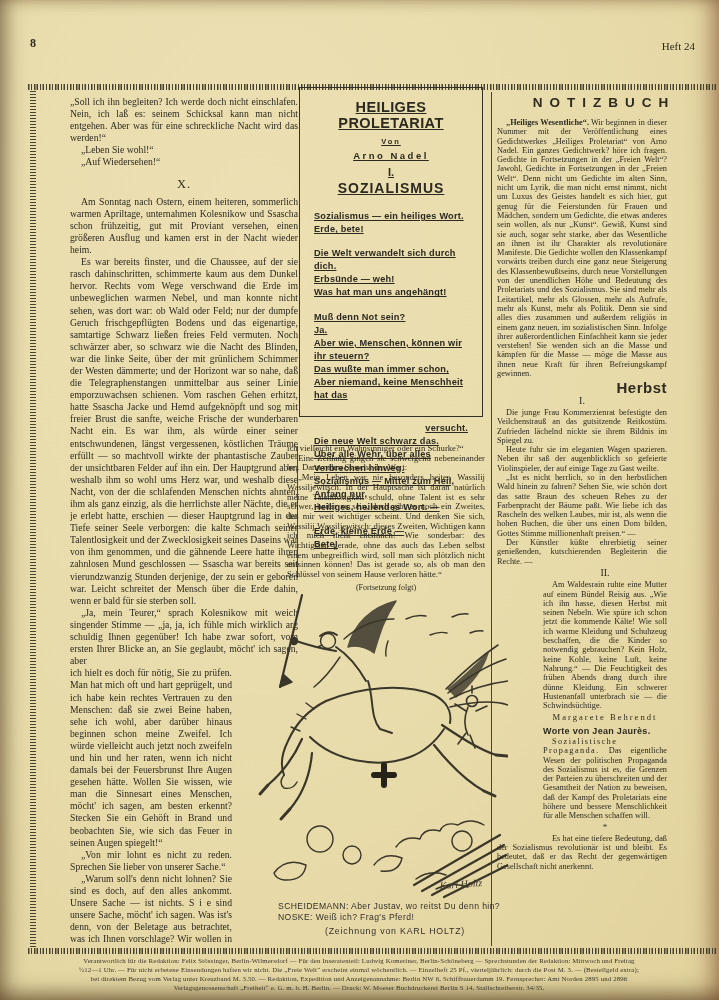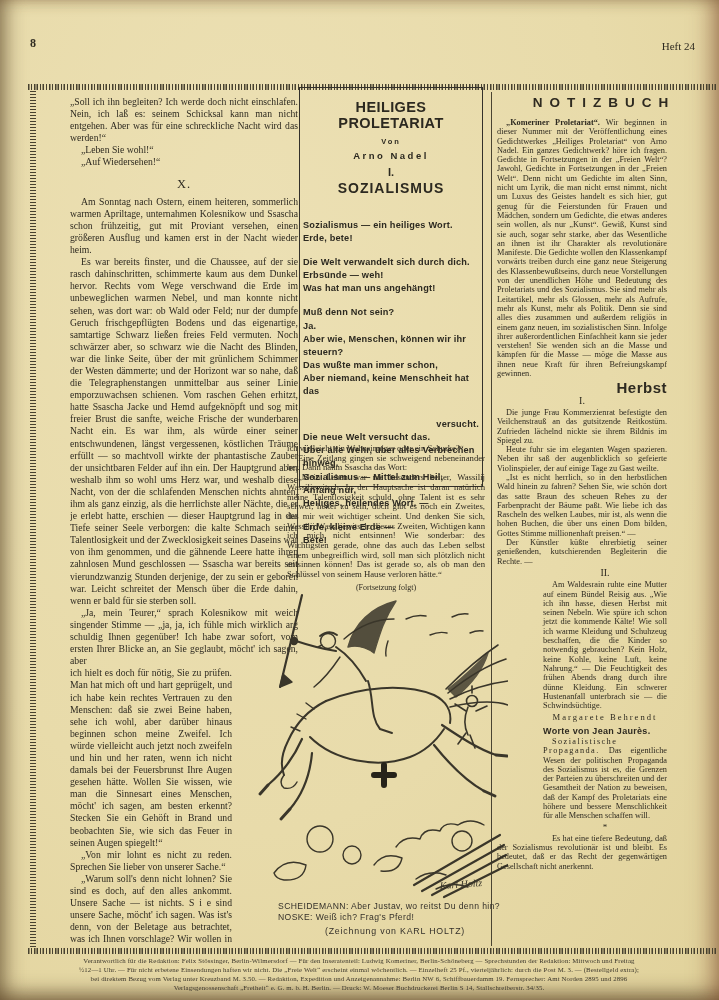--- a/index.html
+++ b/index.html
@@ -23,27 +23,27 @@
     font-size:13px;font-weight:bold;letter-spacing:7px;}
   .issue{position:absolute;right:24px;top:40px;font-size:11px;}
   
   .col{position:absolute;text-align:justify;hyphens:auto;-webkit-hyphens:auto;}
   .left-col{left:70px;top:96px;width:228px;height:850px;font-size:9.7px;line-height:12.1px;overflow:hidden;}
   .left-narrow{width:162px;}
   .par{margin:0;text-indent:11px;}
   .par.noindent{text-indent:0;}
   .chapter-head{text-align:center;font-size:12.5px;margin:9px 0 6px;letter-spacing:1px;}
   
-  .poem-box{position:absolute;left:299px;top:87px;width:184px;height:400px;box-sizing:border-box;
-    border:1.5px solid #33302a;padding:9px 3px 0;font-family:"Liberation Sans",sans-serif;color:#2c2920;}
+  .poem-box{position:absolute;left:299px;top:87px;width:184px;height:330px;box-sizing:border-box;
+    border:1.5px solid #33302a;padding:9px 14px 0;font-family:"Liberation Sans",sans-serif;color:#2c2920;text-decoration:underline;}
   .pb-title{font-size:14.5px;font-weight:bold;text-align:center;letter-spacing:.4px;margin:2px 0 6px;}
   .pb-von{font-size:7.5px;font-weight:bold;text-align:center;letter-spacing:2px;margin-bottom:4px;}
   .pb-author{font-size:9.5px;font-weight:bold;text-align:center;letter-spacing:2.5px;margin-bottom:5px;}
   .pb-num{font-size:11px;font-weight:bold;text-align:center;margin-bottom:2px;}
-  .pb-part{font-size:14px;font-weight:bold;text-align:center;letter-spacing:1px;margin-bottom:23px;}
+  .pb-part{font-size:14px;font-weight:bold;text-align:center;letter-spacing:1px;margin-bottom:14px;}
   .pb-stanza{margin-bottom:11px;}
   .pb-line{font-size:9.2px;font-weight:bold;line-height:13.1px;letter-spacing:.2px;}
   .pb-line.right{text-align:right;margin-top:20px;}
   
   .mid-col{left:287px;top:444px;width:198px;font-size:8.7px;line-height:9.7px;}
   .continuation{text-align:center;font-size:8px;margin-top:3px;text-indent:0;}
   
   .illu{position:absolute;left:256px;top:588px;width:252px;height:312px;}
   .caption{position:absolute;left:278px;top:901px;width:234px;
     font-family:"Liberation Sans",sans-serif;font-size:8.6px;line-height:10.5px;
@@ -112,21 +112,21 @@
       <div class="pb-line">Erbsünde — weh!</div>
       <div class="pb-line">Was hat man uns angehängt!</div>
     </div>
     <div class="pb-stanza">
       <div class="pb-line">Muß denn Not sein?</div>
       <div class="pb-line">Ja.</div>
       <div class="pb-line">Aber wie, Menschen, können wir ihr steuern?</div>
       <div class="pb-line">Das wußte man immer schon,</div>
       <div class="pb-line">Aber niemand, keine Menschheit hat das</div>
       <div class="pb-line right">versucht.</div>
-      <div class="pb-line">Die neue Welt versucht das.</div>
+      <div class="pb-line">Die neue Welt schwarz das.</div>
       <div class="pb-line">Über alle Wehr, über alles Verbrechen hinweg.</div>
       <div class="pb-line">Sozialismus — Mittel zum Heil,</div>
       <div class="pb-line">Anfang nur,</div>
       <div class="pb-line">Heiliges, heilendes Wort. —</div>
     </div>
     <div class="pb-stanza">
       <div class="pb-line">Erde, kleine Erde —</div>
       <div class="pb-line">Bete!</div>
     </div>
   </div>
@@ -200,21 +200,21 @@
 
   <div class="caption">
     <div>SCHEIDEMANN: Aber Justav, wo reitst Du denn hin?</div>
     <div>NOSKE: Weiß ich? Frag's Pferd!</div>
     <div class="credit">(Zeichnung von KARL HOLTZ)</div>
   </div>
 
   <div class="notiz-head">NOTIZBUCH</div>
   <div class="col right-col">
     <p class="par">
-      <span class="lead-bold">„Komeriner Proletariat“.</span>
+      <span class="lead-bold">„Heiliges Wesentliche“.</span>
       <span>Wir beginnen in dieser Nummer mit der Veröffentlichung eines Gedichtwerkes „Heiliges Proletariat“ von Arno Nadel. Ein ganzes Gedichtwerk? höre ich fragen. Gedichte in Fortsetzungen in der „Freien Welt“? Jawohl, Gedichte in Fortsetzungen in der „Freien Welt“. Denn nicht um Gedichte im alten Sinn, nicht um Lyrik, die man nicht ernst nimmt, nicht um Luxus des Geistes handelt es sich hier, gut genug für die Feierstunden für Frauen und Mädchen, sondern um Gedichte, die etwas anderes sein wollen, als nur „Kunst“. Gewiß, Kunst sind sie auch, sogar sehr starke, aber das Wesentliche an ihnen ist ihr Charakter als revolutionäre Manifeste. Die Gedichte wollen den Klassenkampf vorwärts treiben durch eine ganz neue Steigerung des Klassenbewußtseins, durch neue Vorstellungen von der unendlichen Höhe und Bedeutung des Proletariats und des Sozialismus. Sie sind mehr als Leitartikel, mehr als Glossen, mehr als Aufrufe, mehr als Kunst, mehr als Politik. Denn sie sind alles dies zusammen und außerdem religiös in einem ganz neuen, im sozialistischen Sinn. Infolge ihrer außerordentlichen Einfachheit kann sie jeder verstehen! Sie wenden sich an die Masse und kämpfen für die Masse — möge die Masse aus ihnen neue Kraft für ihren Befreiungskampf gewinnen.</span>
     </p>
     <div class="herbst-head">Herbst</div>
     <div class="roman-label">I.</div>
     <p class="par">Die junge Frau Kommerzienrat befestigte den Veilchenstrauß an das gutsitzende Reitkostüm. Zufrieden lächelnd nickte sie ihrem Bildnis im Spiegel zu.</p>
     <p class="par">Heute fuhr sie im eleganten Wagen spazieren. Neben ihr saß der augenblicklich so gefeierte Violinspieler, der auf einige Tage zu Gast weilte.</p>
     <p class="par">„Ist es nicht herrlich, so in den herbstlichen Wald hinein zu fahren? Sehen Sie, wie schön dort das satte Braun des scheuen Rehes zu der Farbenpracht der Bäume paßt. Wie liebe ich das Rascheln des welken Laubes, mir ist, als wenn die hohen Buchen, die über uns einen Dom bilden, Gottes Stimme millionenhaft preisen.“ —</p>
     <p class="par">Der Künstler küßte ehrerbietig seiner genießenden, kutschierenden Begleiterin die Rechte. —</p>
     <div class="intrude"></div>
     <div class="roman-label">II.</div>

